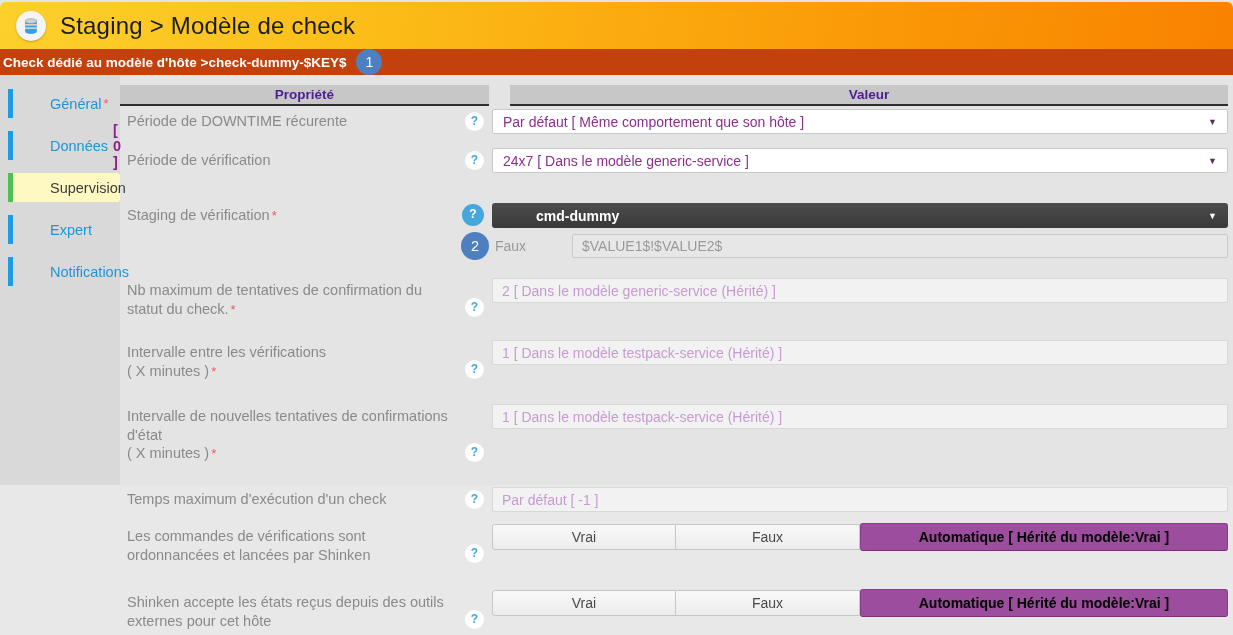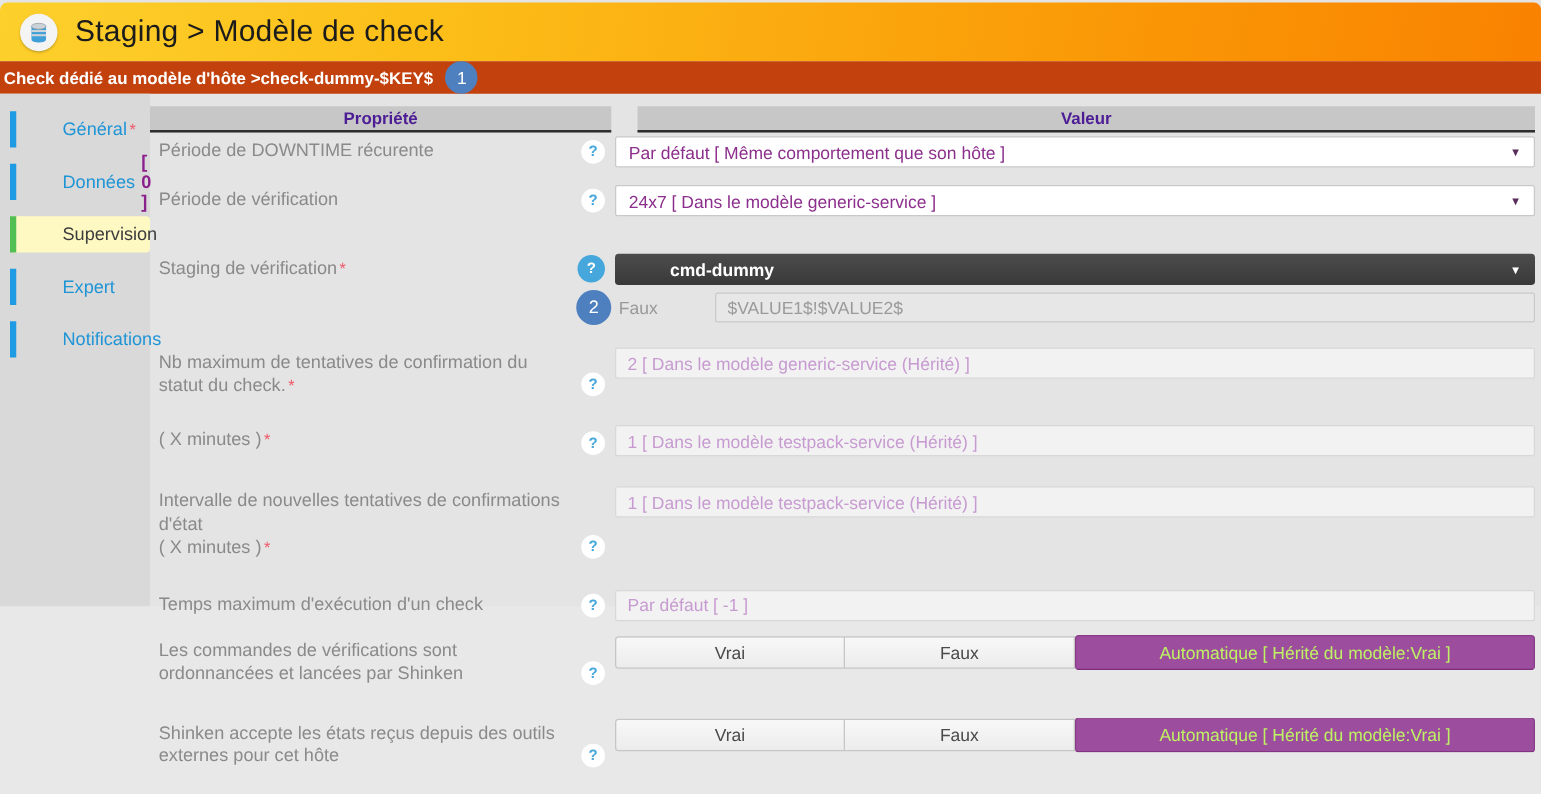--- a/index.html
+++ b/index.html
@@ -79,21 +79,21 @@
                 color:#9a9a9a; font-size:14px; display:flex; align-items:center; padding:0 9px; }
 
   .badge-anchor { position:absolute; left:-31px; top:-2px; width:28px; height:28px; font-size:14.5px; z-index:1; }
 
   .seg { display:flex; height:26px; }
   .seg-btn { background:linear-gradient(#f8f8f8,#ececec); border:1px solid #c6c6c6; color:#4a4a4a;
              font-size:14px; display:flex; align-items:center; justify-content:center; cursor:pointer; }
   .seg-a { width:25%; border-radius:3px 0 0 3px; }
   .seg-b { width:25%; border-left:none; }
   .seg-c { width:50%; background:#9d4d9d; border:1px solid #8a3c8a; border-bottom-color:#7a2e7a;
-           border-radius:3px; color:#bef264; height:28px; margin-top:-1px; }
+           border-radius:3px; color:#000000; height:28px; margin-top:-1px;font-weight:bold; }
 
   
   .mb14{margin-bottom:14px}.mb30{margin-bottom:30px}.mb20{margin-bottom:20px}
   .mb22{margin-bottom:22px}.mb24{margin-bottom:24px}.mb12{margin-bottom:12px}
   .mb26{margin-bottom:26px}
 </style>
 </head>
 <body>
 
 <div class="page">
@@ -203,20 +203,21 @@
         </div>
         <div class="value-cell">
           <div class="disabled-input">
             <span>2 [ Dans le modèle generic-service (Hérité) ]</span>
           </div>
         </div>
       </div>
 
       <div class="row mb24">
         <div class="label-cell">
+          <div><span>Intervalle entre les vérifications</span></div>
           <div><span>( X minutes )</span><span class="req-mark">*</span></div>
           <span class="help low">?</span>
         </div>
         <div class="value-cell">
           <div class="disabled-input">
             <span>1 [ Dans le modèle testpack-service (Hérité) ]</span>
           </div>
         </div>
       </div>
 

